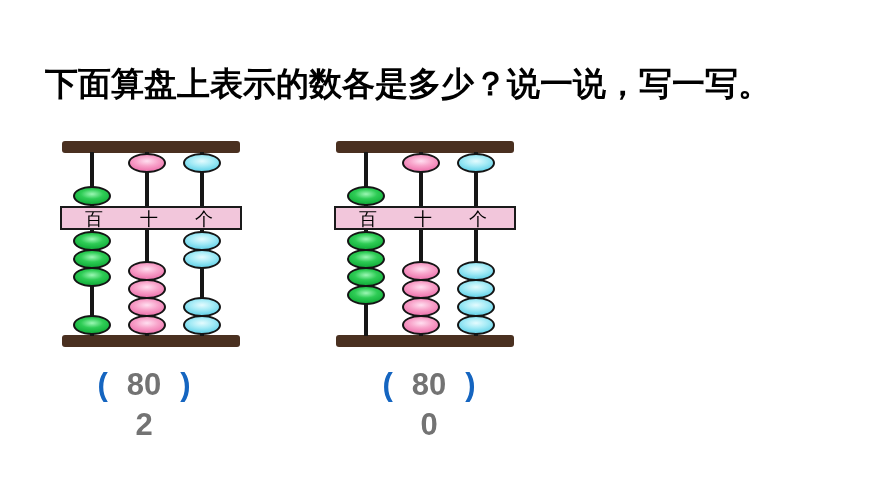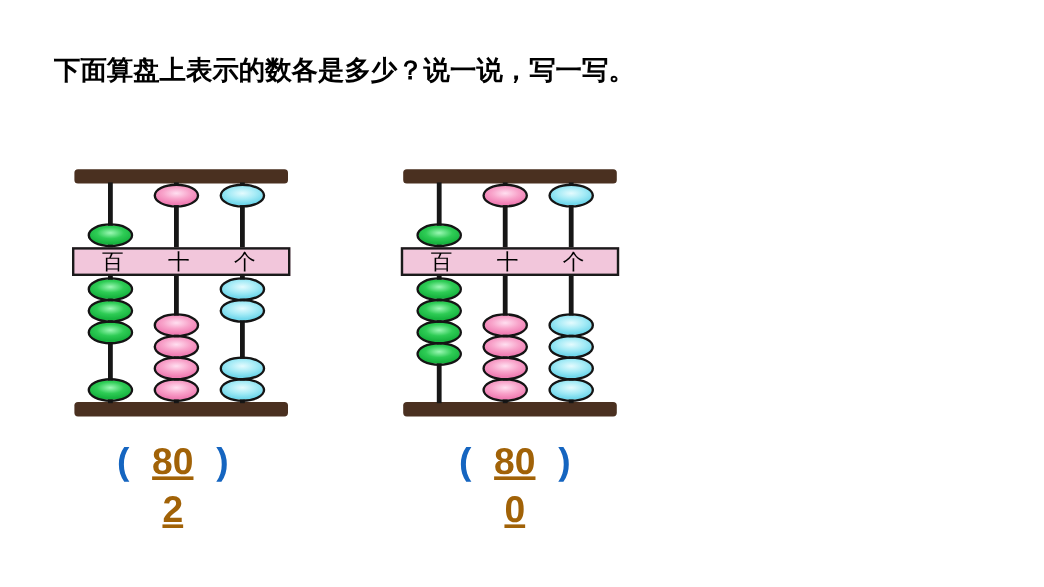--- a/index.html
+++ b/index.html
@@ -1,39 +1,39 @@
 <!DOCTYPE html>
 <html><head>
 <meta charset="utf-8">
 <style>
   html,body{margin:0;padding:0;background:#fff;}
   .slide{position:relative;width:870px;height:489px;background:#ffffff;overflow:hidden;
          font-family:"Liberation Sans",sans-serif;}
-  .title{position:absolute;left:45px;top:44px;font-size:22px;font-weight:700;color:#000;
+  .title{position:absolute;left:45px;top:62px;font-size:33px;font-weight:700;color:#000;
          letter-spacing:0px;white-space:nowrap;}
   .abacus{position:absolute;top:141px;width:178px;height:206px;}
   .bar{position:absolute;left:0;width:178px;height:12px;background:#4A3020;border-radius:3px;z-index:1;}
   .bar.top{top:0;}
   .bar.bottom{top:194px;}
   .rod{position:absolute;top:11px;width:4px;height:184px;background:#161616;z-index:1;}
   .bead{position:absolute;width:38px;height:20px;border:2px solid #141414;border-radius:50%;
         box-sizing:border-box;z-index:2;}
   .bead-green{background:radial-gradient(ellipse 60% 55% at 50% 38%, #9BF7B4 0%, #2ECC55 55%, #17B33F 100%);}
   .bead-pink{background:radial-gradient(ellipse 60% 55% at 50% 38%, #FFDFF0 0%, #F8A3CA 55%, #F07EB4 100%);}
   .bead-cyan{background:radial-gradient(ellipse 60% 55% at 50% 38%, #E4FBFE 0%, #A5EBF6 55%, #72D8EC 100%);}
   .beam{position:absolute;left:-2px;top:65px;width:182px;height:24px;background:#F2C6DB;
         border:2px solid #1a1a1a;box-sizing:border-box;z-index:3;}
   .beam-label{position:absolute;top:0;width:26px;height:20px;line-height:21px;text-align:center;
         font-family:"DejaVu Serif",serif;font-size:18px;color:#000;z-index:4;}
   .answer{position:absolute;top:366px;width:128px;text-align:center;font-weight:700;}
   .ans-line1{display:flex;justify-content:center;align-items:center;gap:19px;
         font-size:31px;line-height:38px;}
   .ans-line2{font-size:31px;line-height:38px;margin-top:2px;}
   .paren{color:#1565C0;}
-  .digits{color:#a16207;text-decoration:underline;}
+  .digits{color:#737373;}
 </style>
 </head>
 <body>
 
 <div class="slide">
   <div class="title">下面算盘上表示的数各是多少？说一说，写一写。</div>
 
   <div id="abacus-0" class="abacus" style="left:62px">
       <div class="bar top"></div>
       <div class="bar bottom"></div>

